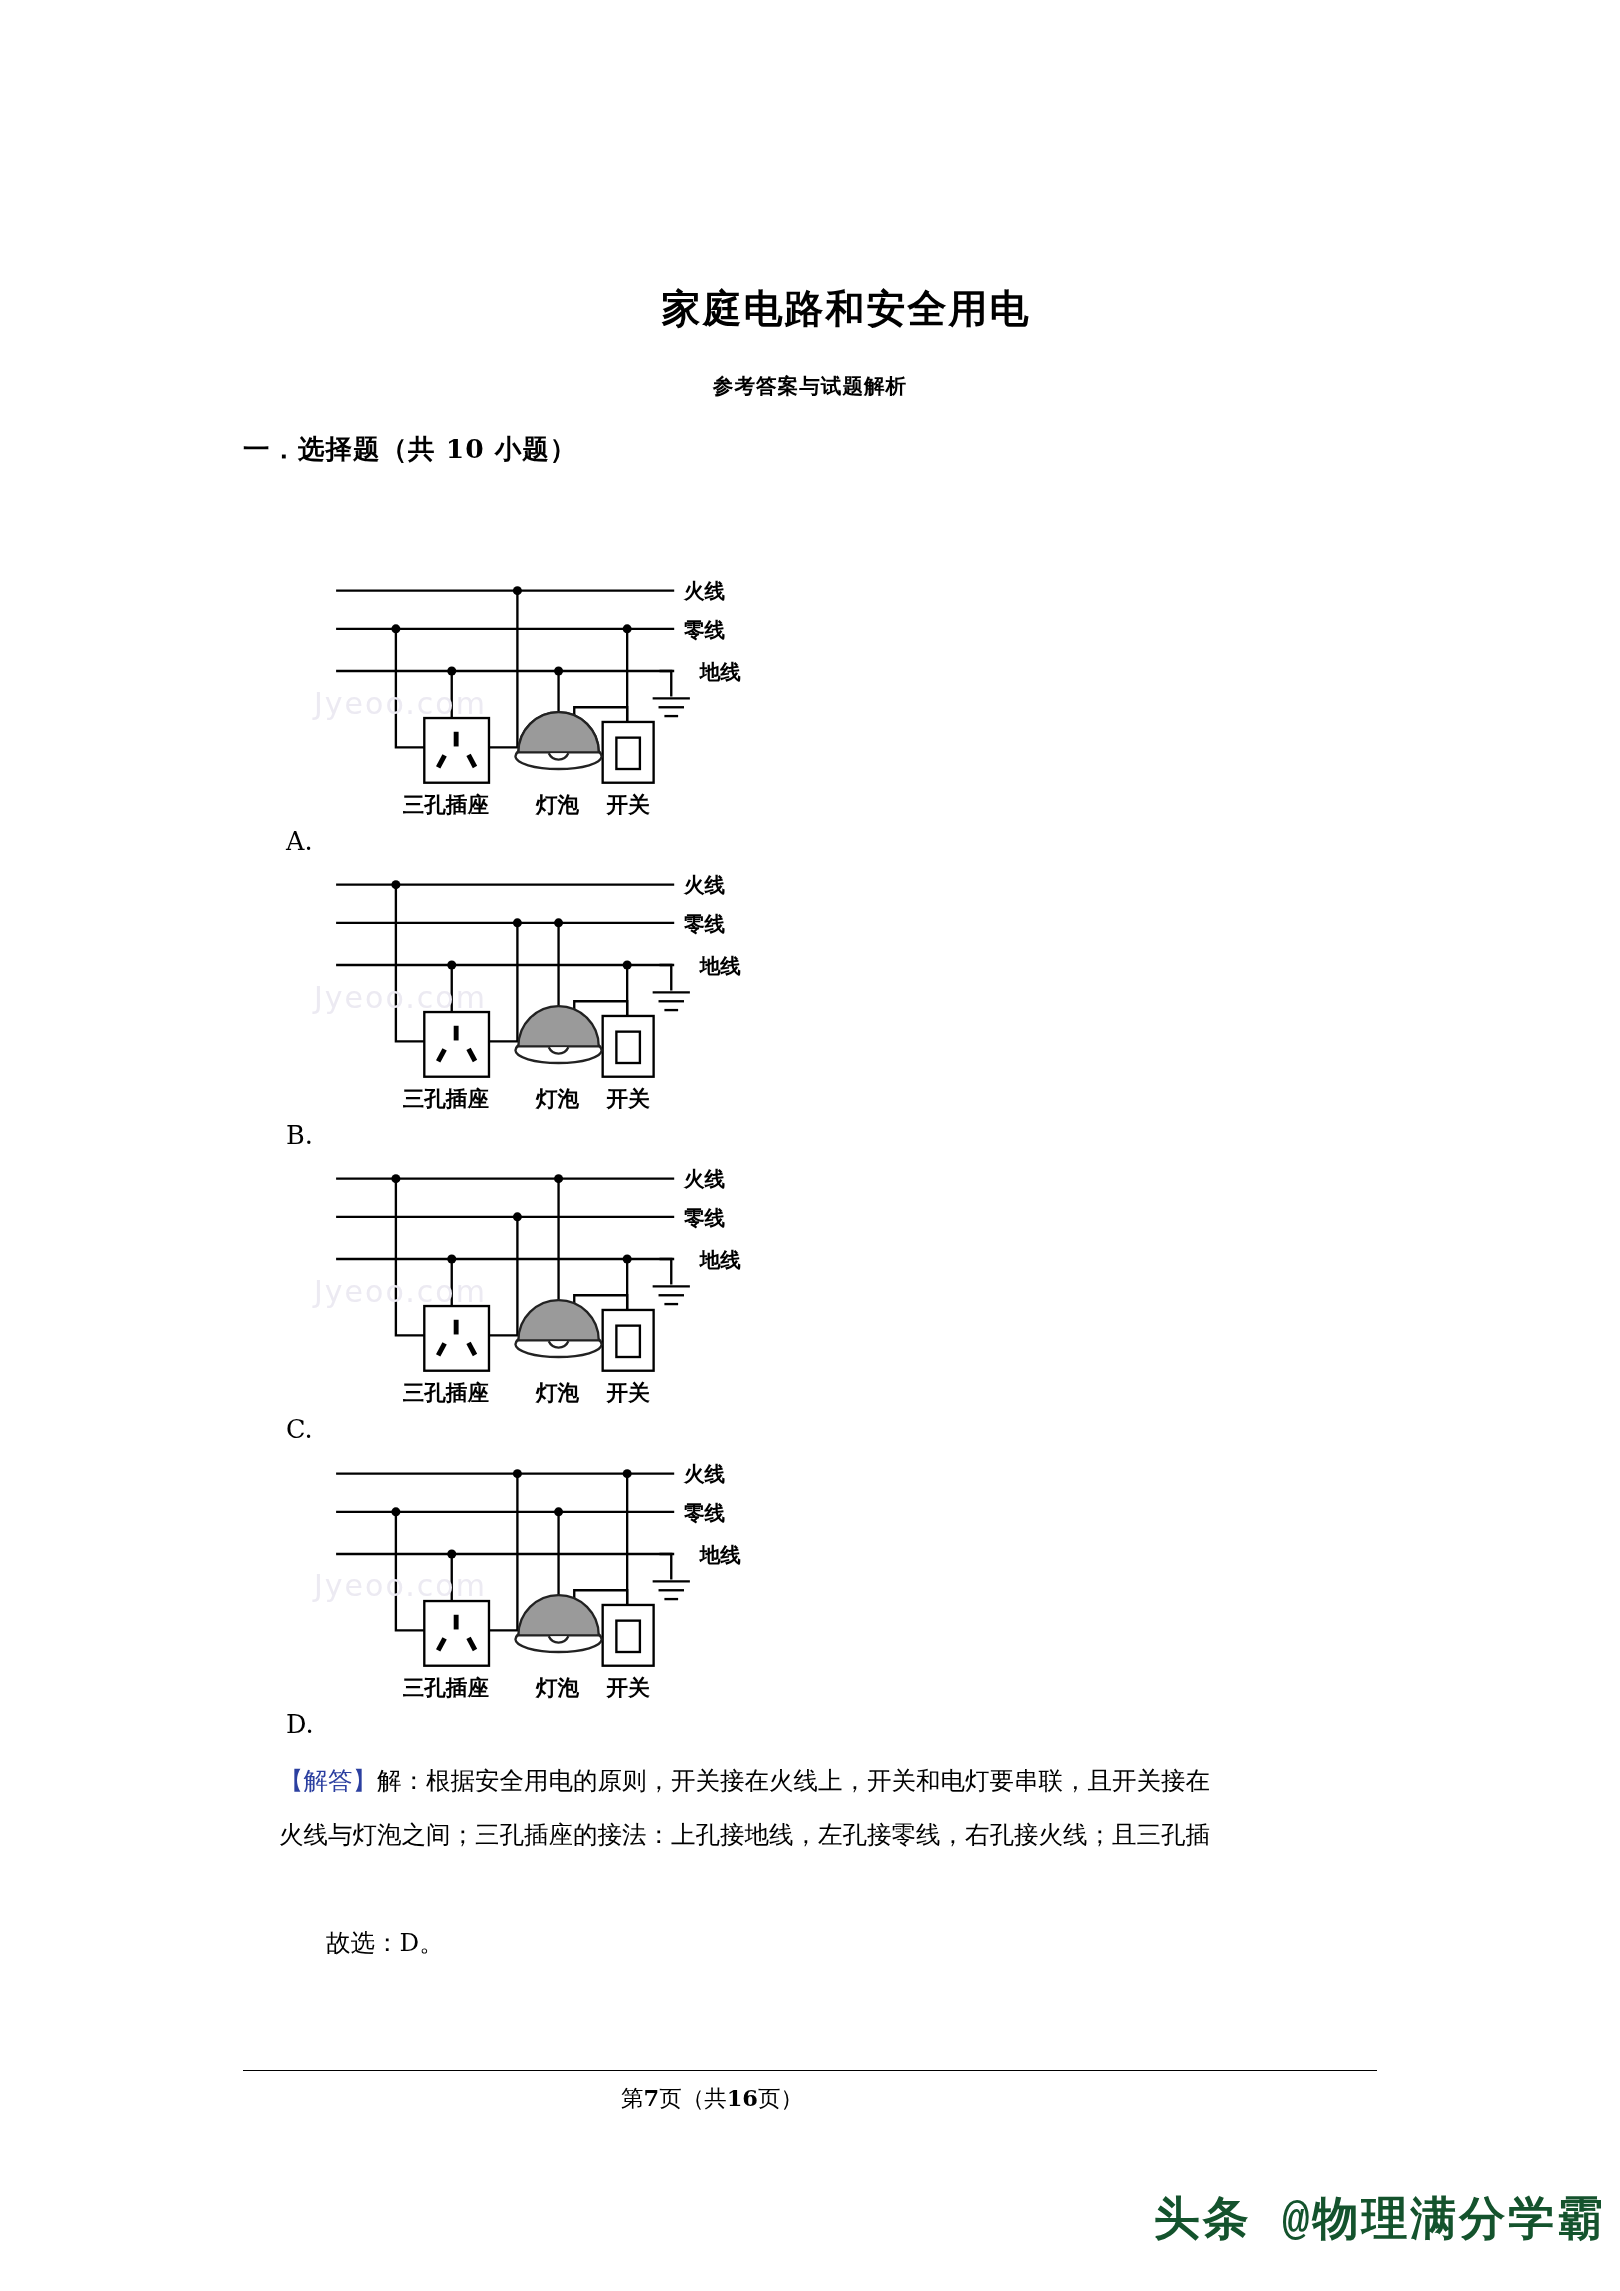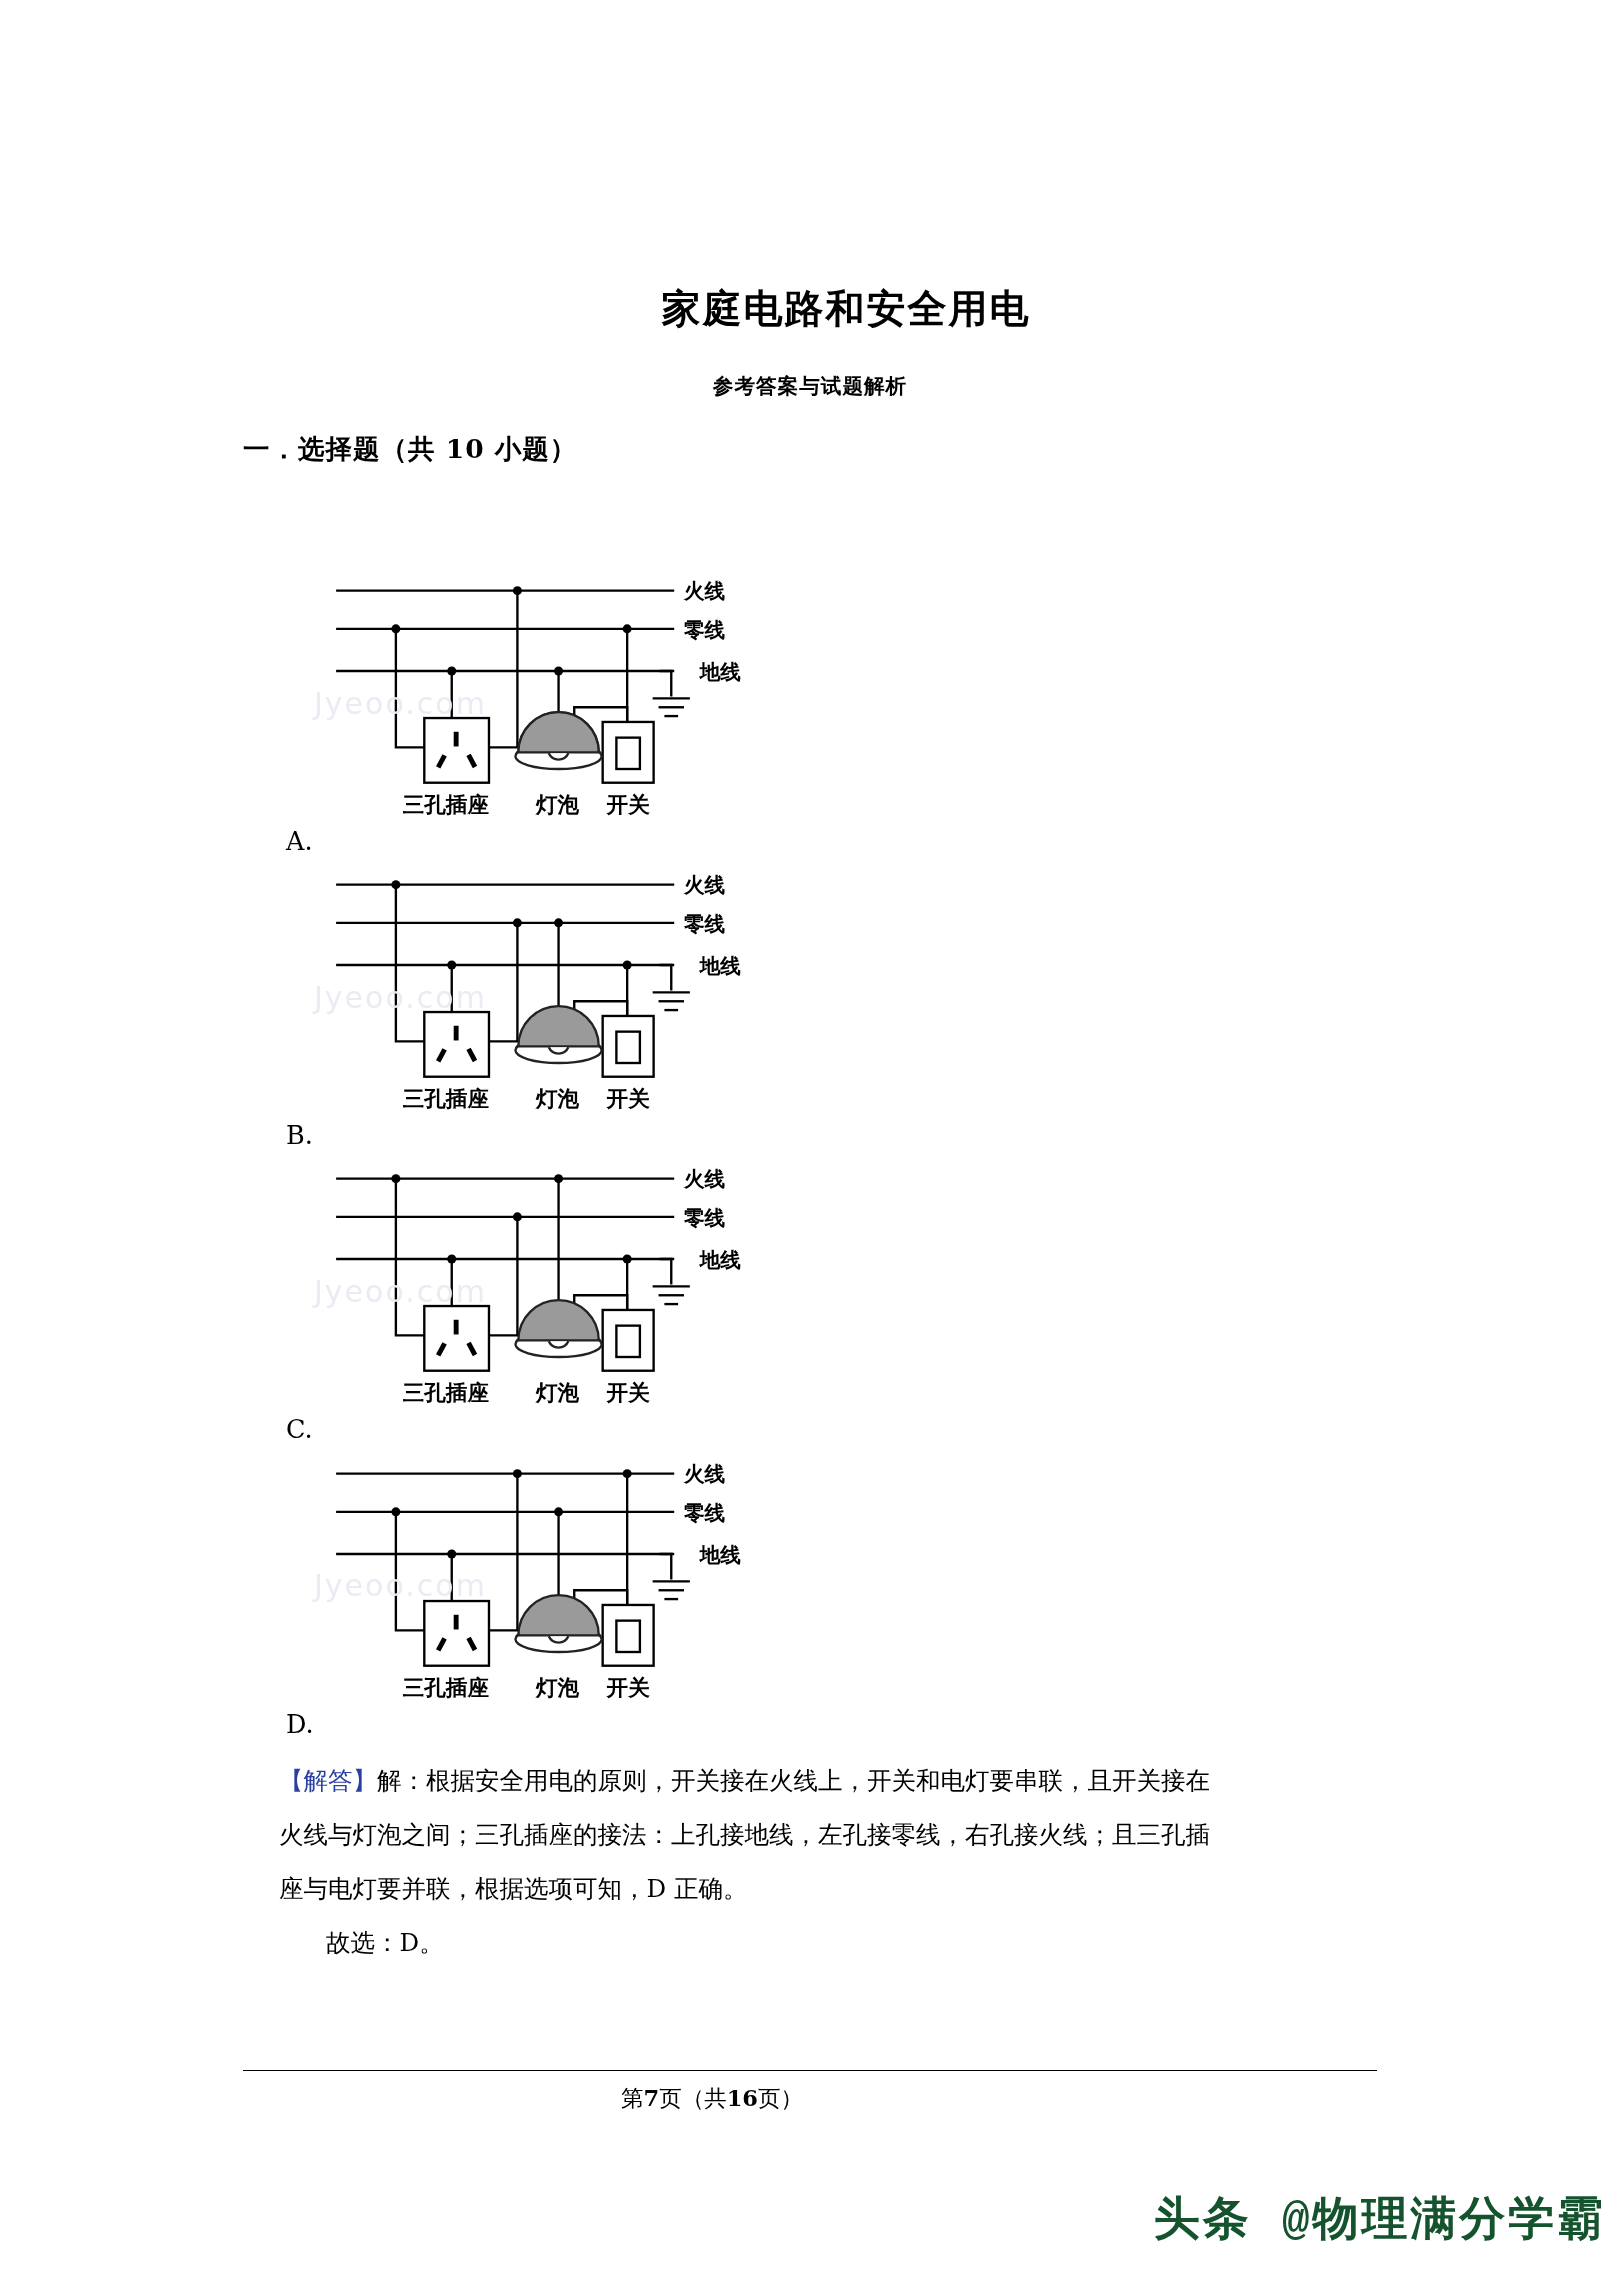--- a/index.html
+++ b/index.html
@@ -347,23 +347,20 @@
   <div class="inline-watermark" style="top:980px;left:314px;">Jyeoo.com</div>
   <div class="inline-watermark" style="top:1274px;left:314px;">Jyeoo.com</div>
   <div class="inline-watermark" style="top:1568px;left:314px;">Jyeoo.com</div>
 
   <div class="explain" style="top:1754px;">
     <span class="tag-blue">【解答】</span><span>解：根据安全用电的原则，开关接在火线上，开关和电灯要串联，且开关接在</span>
   </div>
   <div class="explain" style="top:1808px;">
     <span>火线与灯泡之间；三孔插座的接法：上孔接地线，左孔接零线，右孔接火线；且三孔插</span>
   </div>
-  <div class="explain" style="top:1862px;">
-    <span>座与电灯要并联，根据选项可知，D 正确。</span>
-  </div>
   <div class="answer-line" style="top:1926px;">故选：D。</div>
 
   <div class="footer-rule"></div>
   <div class="footer">
     <span>第</span><b>7</b><span>页（共</span><b>16</b><span>页）</span>
   </div>
 
   <div class="corner-watermark">头条 @物理满分学霸</div>
 
 </div>

